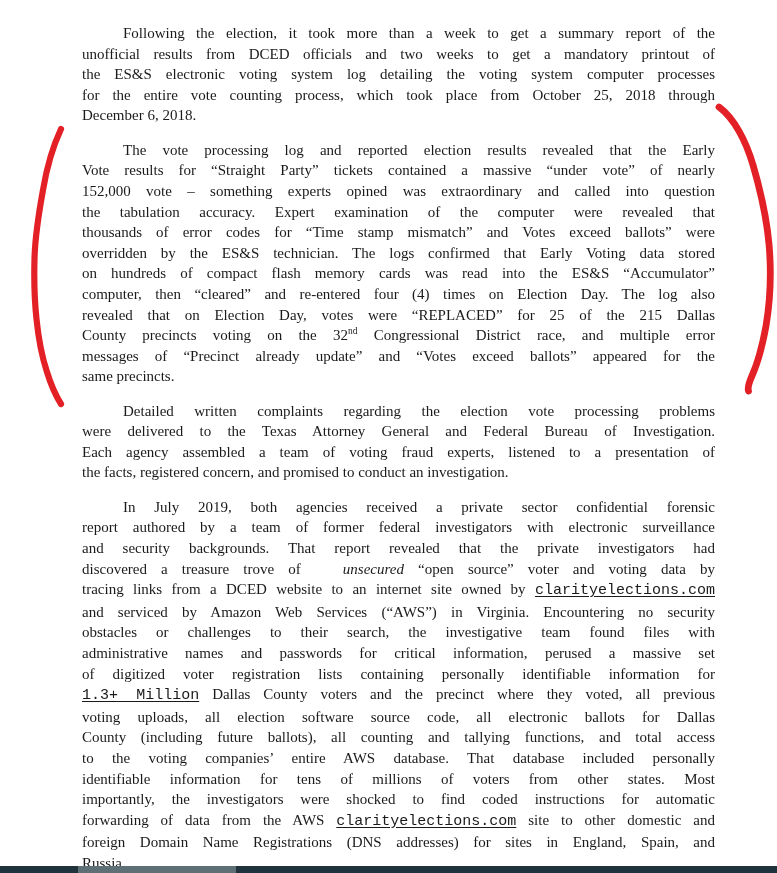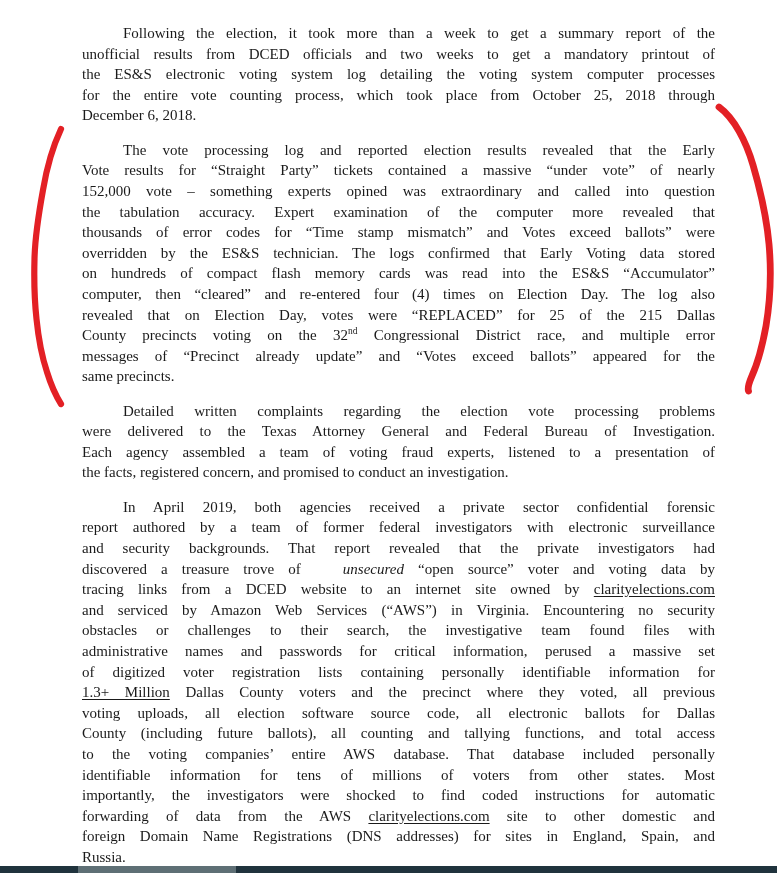--- a/index.html
+++ b/index.html
@@ -25,21 +25,21 @@
     text-rendering:optimizeLegibility;
   }
   .para{margin:0 0 13.8px 0;}
   .line{
     text-align:justify;
     text-align-last:justify;
     min-height:20.6px;
   }
   .line.first{text-indent:41px;}
   .line.last{text-align-last:left;}
-  .u{text-decoration:underline;text-underline-offset:2px;}
+  .u{text-decoration:underline;text-underline-offset:2px;font-family:Liberation Mono, monospace;}
   em{font-style:italic;margin-left:28px;}
   sup{font-size:9.5px;line-height:0;vertical-align:super;margin-top:15px;}
   .annot-layer{
     position:absolute;left:0;top:0;width:777px;height:873px;
     pointer-events:none;
   }
   .annot-layer path{
     fill:none;stroke:var(--ann);stroke-linecap:round;stroke-linejoin:round;
   }
   .scrollbar{
@@ -61,38 +61,38 @@
         <div class="line first"><span>Following the election, it took more than a week to get a summary report of the</span></div>
         <div class="line"><span>unofficial results from DCED officials and two weeks to get a mandatory printout of</span></div>
         <div class="line"><span>the ES&amp;S electronic voting system log detailing the voting system computer processes</span></div>
         <div class="line"><span>for the entire vote counting process, which took place from October 25, 2018 through</span></div>
         <div class="line last"><span>December 6, 2018.</span></div>
       </div>
       <div class="para">
         <div class="line first"><span>The vote processing log and reported election results revealed that the Early</span></div>
         <div class="line"><span>Vote results for “Straight Party” tickets contained a massive “under vote” of nearly</span></div>
         <div class="line"><span>152,000 vote – something experts opined was extraordinary and called into question</span></div>
-        <div class="line"><span>the tabulation accuracy. Expert examination of the computer more revealed that</span></div>
+        <div class="line"><span>the tabulation accuracy. Expert examination of the computer were revealed that</span></div>
         <div class="line"><span>thousands of error codes for “Time stamp mismatch” and Votes exceed ballots” were</span></div>
         <div class="line"><span>overridden by the ES&amp;S technician. The logs confirmed that Early Voting data stored</span></div>
         <div class="line"><span>on hundreds of compact flash memory cards was read into the ES&amp;S “Accumulator”</span></div>
         <div class="line"><span>computer, then “cleared” and re-entered four (4) times on Election Day. The log also</span></div>
         <div class="line"><span>revealed that on Election Day, votes were “REPLACED” for 25 of the 215 Dallas</span></div>
         <div class="line"><span>County precincts voting on the 32</span><sup>nd</sup><span> Congressional District race, and multiple error</span></div>
         <div class="line"><span>messages of “Precinct already update” and “Votes exceed ballots” appeared for the</span></div>
         <div class="line last"><span>same precincts.</span></div>
       </div>
       <div class="para">
         <div class="line first"><span>Detailed written complaints regarding the election vote processing problems</span></div>
         <div class="line"><span>were delivered to the Texas Attorney General and Federal Bureau of Investigation.</span></div>
         <div class="line"><span>Each agency assembled a team of voting fraud experts, listened to a presentation of</span></div>
         <div class="line last"><span>the facts, registered concern, and promised to conduct an investigation.</span></div>
       </div>
       <div class="para">
-        <div class="line first"><span>In April 2019, both agencies received a private sector confidential forensic</span></div>
+        <div class="line first"><span>In July 2019, both agencies received a private sector confidential forensic</span></div>
         <div class="line"><span>report authored by a team of former federal investigators with electronic surveillance</span></div>
         <div class="line"><span>and security backgrounds. That report revealed that the private investigators had</span></div>
         <div class="line"><span>discovered a treasure trove of </span><em>unsecured</em><span> “open source” voter and voting data by</span></div>
         <div class="line"><span>tracing links from a DCED website to an internet site owned by </span><span class="u">clarityelections.com</span></div>
         <div class="line"><span>and serviced by Amazon Web Services (“AWS”) in Virginia. Encountering no security</span></div>
         <div class="line"><span>obstacles or challenges to their search, the investigative team found files with</span></div>
         <div class="line"><span>administrative names and passwords for critical information, perused a massive set</span></div>
         <div class="line"><span>of digitized voter registration lists containing personally identifiable information for</span></div>
         <div class="line"><span class="u">1.3+ Million</span><span> Dallas County voters and the precinct where they voted, all previous</span></div>
         <div class="line"><span>voting uploads, all election software source code, all electronic ballots for Dallas</span></div>

